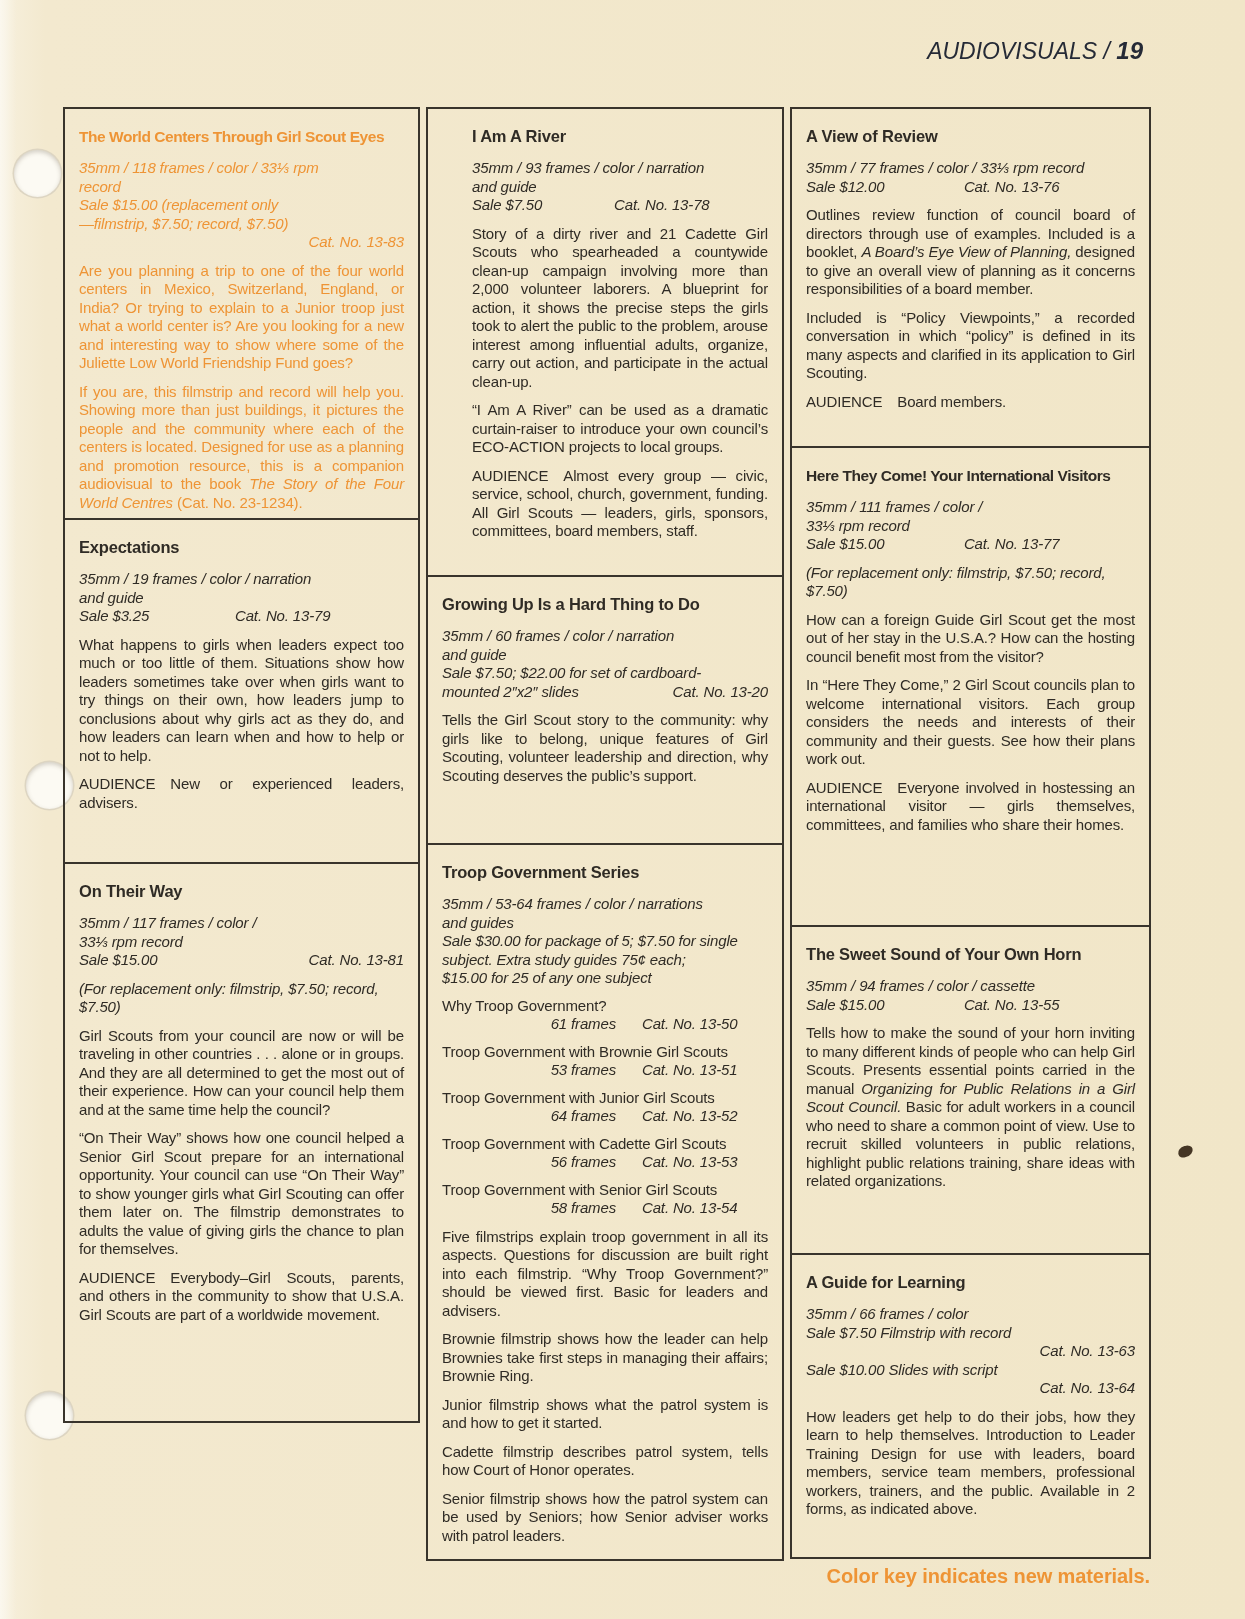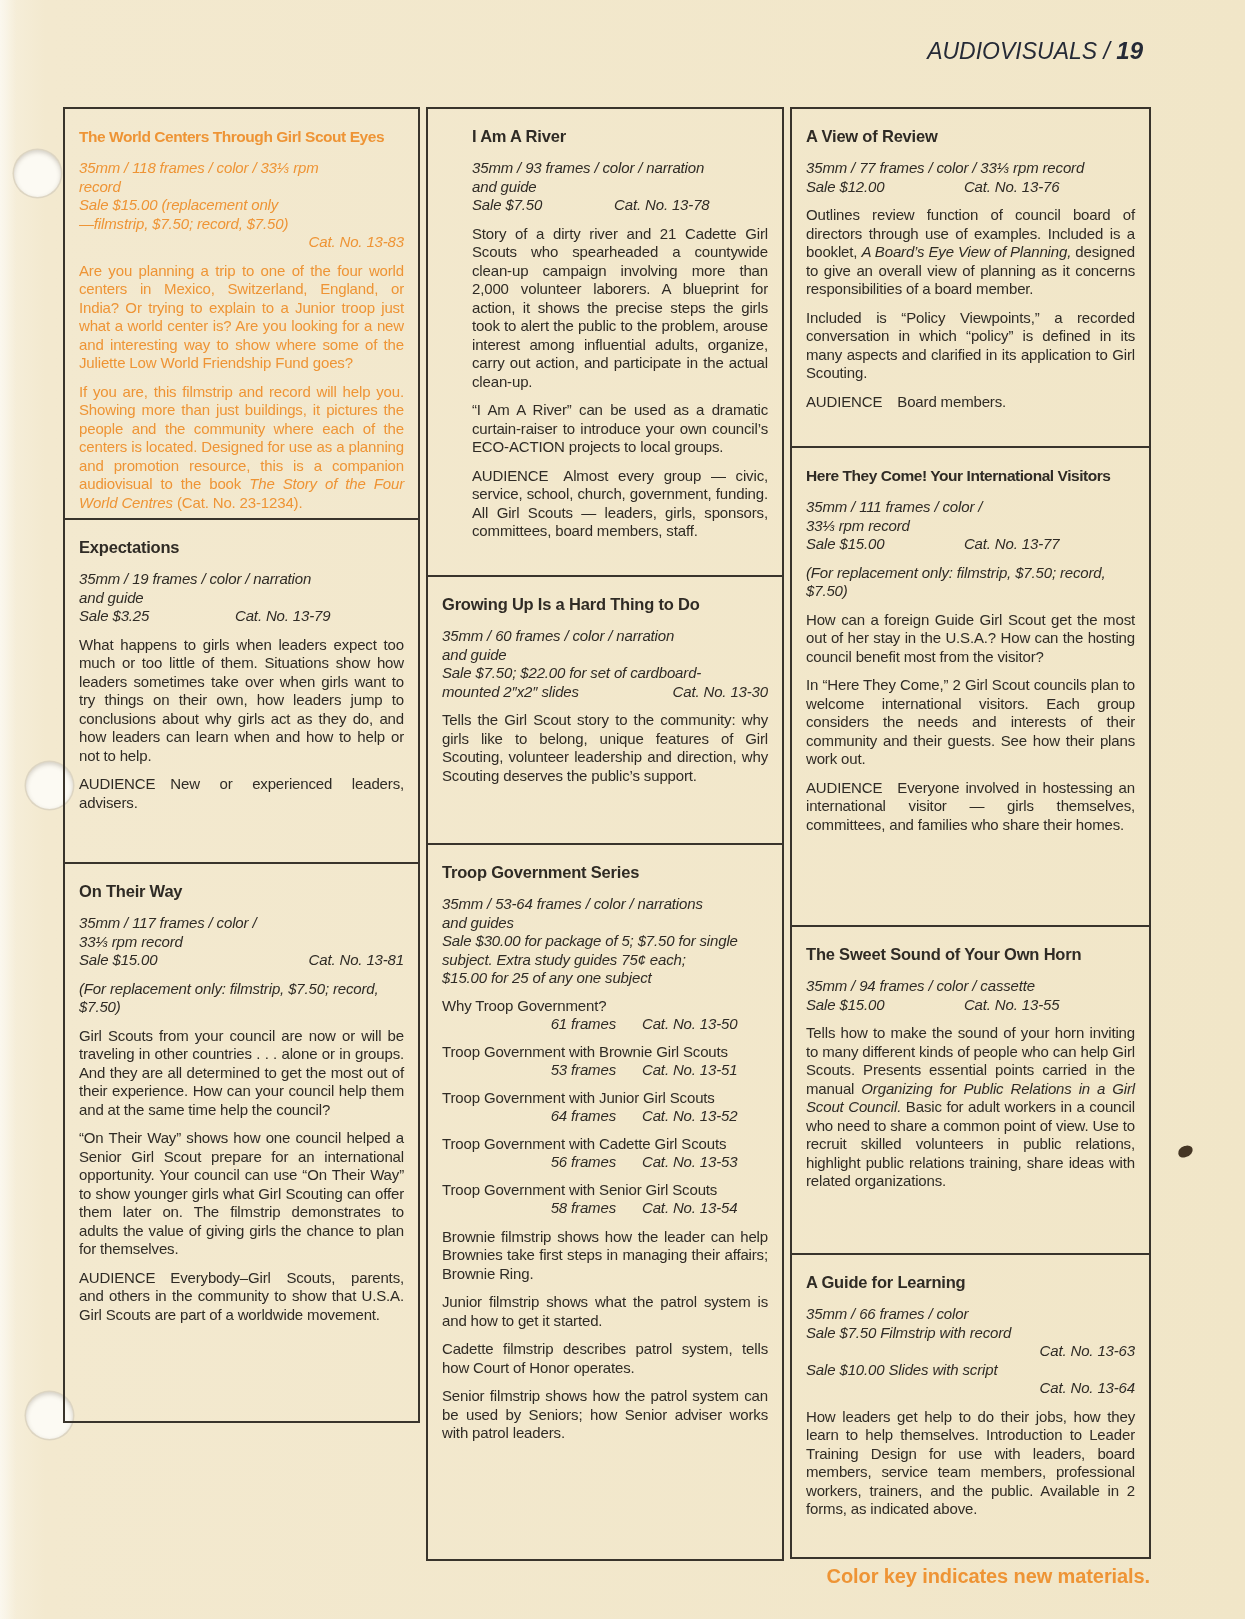--- a/index.html
+++ b/index.html
@@ -124,21 +124,21 @@
     <p class="last"><span class="aud-label">AUDIENCE</span><span>Almost every group — civic, service, school, church, government, funding. All Girl Scouts — leaders, girls, sponsors, committees, board members, staff.</span></p>
   </div>
   <div class="box" style="height:270px;">
     <div class="entry-title">Growing Up Is a Hard Thing to Do</div>
     <div class="specs">
       <div>35mm / 60 frames / color / narration</div>
       <div>and guide</div>
       <div>Sale $7.50; $22.00 for set of cardboard-</div>
       <div class="sale-row edge">
           <span>mounted 2″x2″ slides</span>
-          <span>Cat. No. 13-30</span>
+          <span>Cat. No. 13-20</span>
         </div>
     </div>
     <p>Tells the Girl Scout story to the community: why girls like to belong, unique features of Girl Scouting, volunteer leadership and direction, why Scouting deserves the public’s support.</p>
   </div>
   <div class="box" style="height:718px;">
     <div class="entry-title">Troop Government Series</div>
     <div class="specs">
       <div>35mm / 53-64 frames / color / narrations</div>
       <div>and guides</div>
       <div>Sale $30.00 for package of 5; $7.50 for single</div>
@@ -173,20 +173,21 @@
           <span class="cat">Cat. No. 13-53</span>
         </div>
     </div>
     <div class="tg-item">
       <div>Troop Government with Senior Girl Scouts</div>
       <div class="tg-sub">
           <span>58 frames</span>
           <span class="cat">Cat. No. 13-54</span>
         </div>
     </div>
+    <p>Five filmstrips explain troop government in all its aspects. Questions for discussion are built right into each filmstrip. “Why Troop Government?” should be viewed first. Basic for leaders and advisers.</p>
     <p>Brownie filmstrip shows how the leader can help Brownies take first steps in managing their affairs; Brownie Ring.</p>
     <p>Junior filmstrip shows what the patrol system is and how to get it started.</p>
     <p>Cadette filmstrip describes patrol system, tells how Court of Honor operates.</p>
     <p class="last">Senior filmstrip shows how the patrol system can be used by Seniors; how Senior adviser works with patrol leaders.</p>
   </div>
 </div>
 
 <div class="col col3">
   <div class="box" style="height:341px;">
     <div class="entry-title">A View of Review</div>

